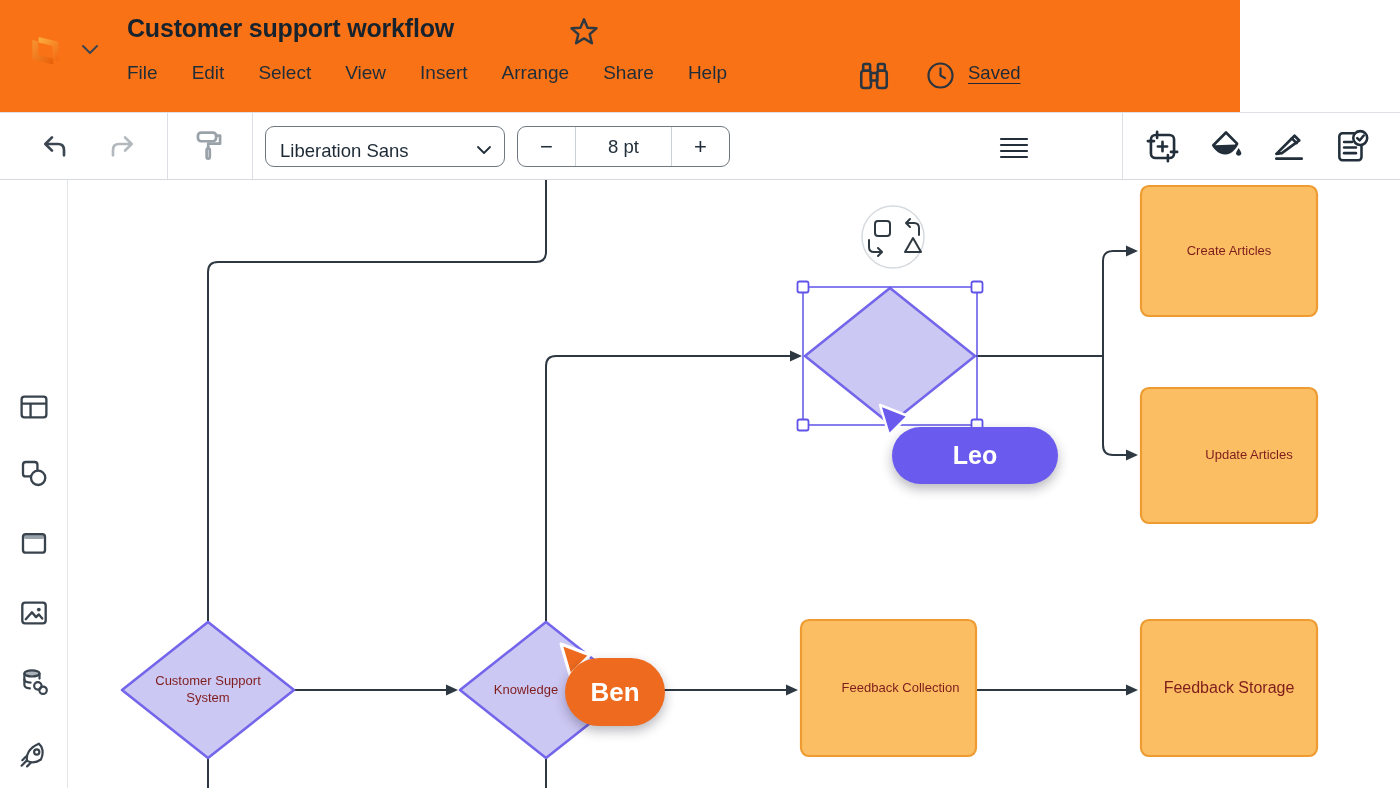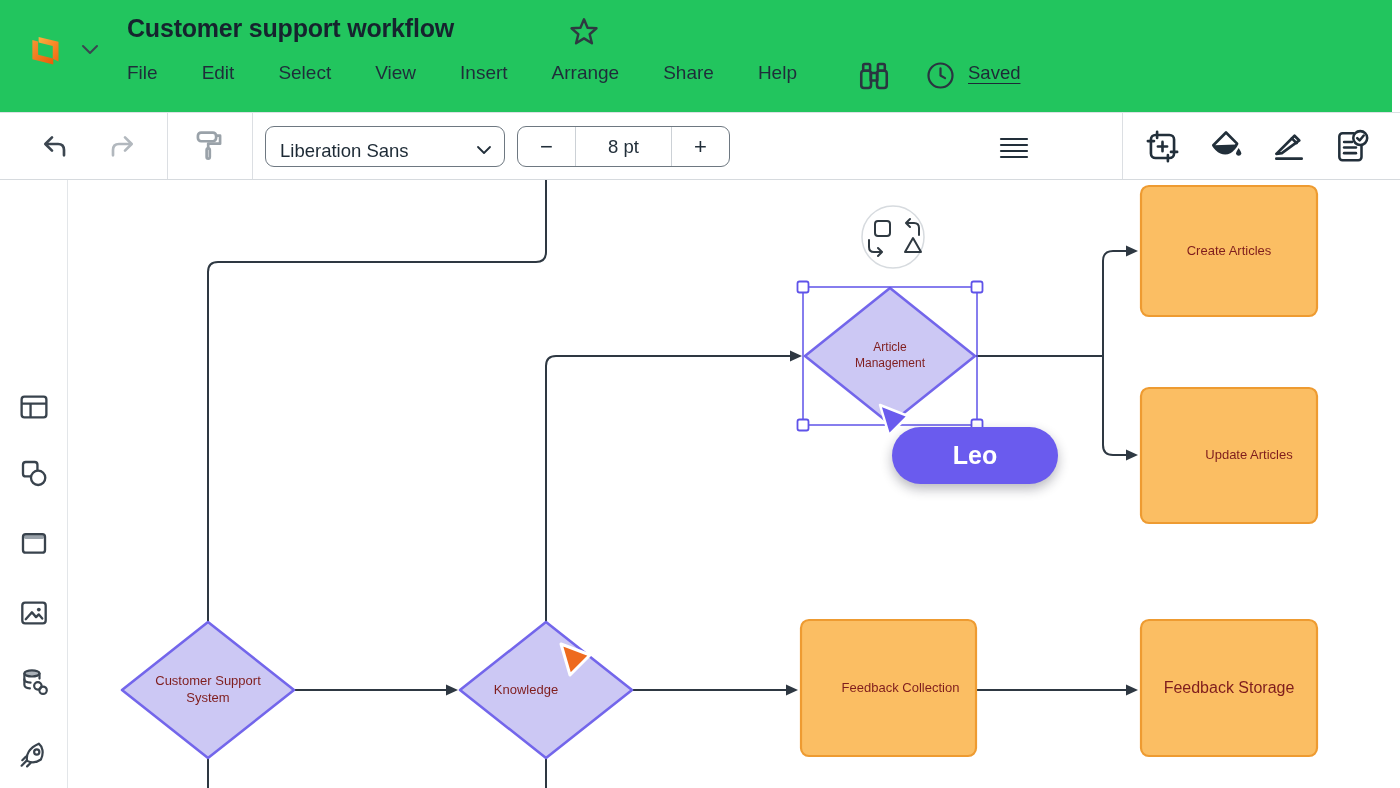--- a/index.html
+++ b/index.html
@@ -1,27 +1,27 @@
 <!DOCTYPE html>
 <html><head>
 <meta charset="utf-8">
 <style>
   * { margin:0; padding:0; box-sizing:border-box; }
   html,body { width:1400px; height:788px; overflow:hidden; background:#fff;
               font-family:"Liberation Sans", sans-serif; }
   #app { position:relative; width:1400px; height:788px; background:#fff; color:#26313c; }
 
   
-  .header { position:absolute; left:0; top:0; width:1392px; height:112px; background:#22c55e; }
+  .header { position:absolute; left:0; top:0; width:1240px; height:112px; background:#f97316; }
   .logo { position:absolute; left:24px; top:28px; width:46px; height:46px; }
   .logo-chevron { position:absolute; left:81px; top:44px; }
   .doc-title { position:absolute; left:127px; top:14px; font-size:25px; font-weight:700;
                color:#16232e; letter-spacing:-0.2px; }
   .star { position:absolute; left:567px; top:15px; }
-  .menu-row { position:absolute; left:127px; top:62px; display:flex; gap:44px;
+  .menu-row { position:absolute; left:127px; top:62px; display:flex; gap:34px;
               font-size:19px; color:#1f2d3a; }
   .menu-item { cursor:default; }
   .binoculars { position:absolute; left:856px; top:58px; }
   .clock { position:absolute; left:925px; top:60px; }
   .save-status { position:absolute; left:968px; top:62px; font-size:18.5px; color:#1d2a36;
                  text-decoration:underline; text-underline-offset:4px; }
 
   
   .toolbar { position:absolute; left:0; top:112px; width:1400px; height:68px; background:#fff;
              border-top:1px solid #dde1e5; border-bottom:1px solid #d6dade; }
@@ -311,31 +311,33 @@
           <path d="M851,55 V48 Q851,43 846,43 H839"></path>
           <polyline points="842,39 838,43 842,47"></polyline>
           <path d="M801,60 V67 Q801,72 806,72 H813"></path>
           <polyline points="810,68 814,72 810,76"></polyline>
         </g>
       </g>
     </svg>
 
     <div class="node-label" style="left:85px; top:480px; width:110px; height:60px; font-size:13px;">Customer Support System</div>
     <div class="node-label" style="left:398px; top:501px; width:120px; height:18px; font-size:13px;">Knowledge</div>
-    <div class="node-label" style="left:772px; top:148px; width:100px; height:56px; font-size:12px;">Article Management</div>
     <div class="node-label" style="left:1073px; top:6px; width:176px; height:130px; font-size:13px;">Create Articles</div>
     <div class="node-label" style="left:1073px; top:208px; width:176px; height:135px; font-size:13px;margin-left:20px;">Update Articles</div>
     <div class="node-label" style="left:733px; top:440px; width:175px; height:136px; font-size:13px;padding-left:24px;">Feedback Collection</div>
     <div class="node-label" style="left:1073px; top:440px; width:176px; height:136px; font-size:16px;">Feedback Storage</div>
 
     <svg class="cursor-tri" style="left:804px; top:218px;" width="44" height="44" viewBox="0 0 44 44">
       <polygon points="8,7 36,18 17,37" fill="#6a5bee" stroke="#ffffff" stroke-width="2.5" stroke-linejoin="round"></polygon>
     </svg>
     <div class="cursor-pill" style="left:824px; top:247px; width:166px; height:57px; border-radius:29px; background:#6a5bee; font-size:25px;">
       <span>Leo</span>
     </div>
 
     <svg class="cursor-tri" style="left:484px; top:456px;" width="46" height="46" viewBox="0 0 46 46">
       <polygon points="9,8 38,19 18,39" fill="#ee6a1e" stroke="#ffffff" stroke-width="3" stroke-linejoin="round"></polygon>
     </svg>
+    <div class="cursor-pill" style="left:497px; top:478px; width:100px; height:68px; border-radius:34px; background:#ee6a1e; font-size:26px;">
+      <span>Ben</span>
+    </div>
   </div>
 
 </div>
 
 </body></html>

